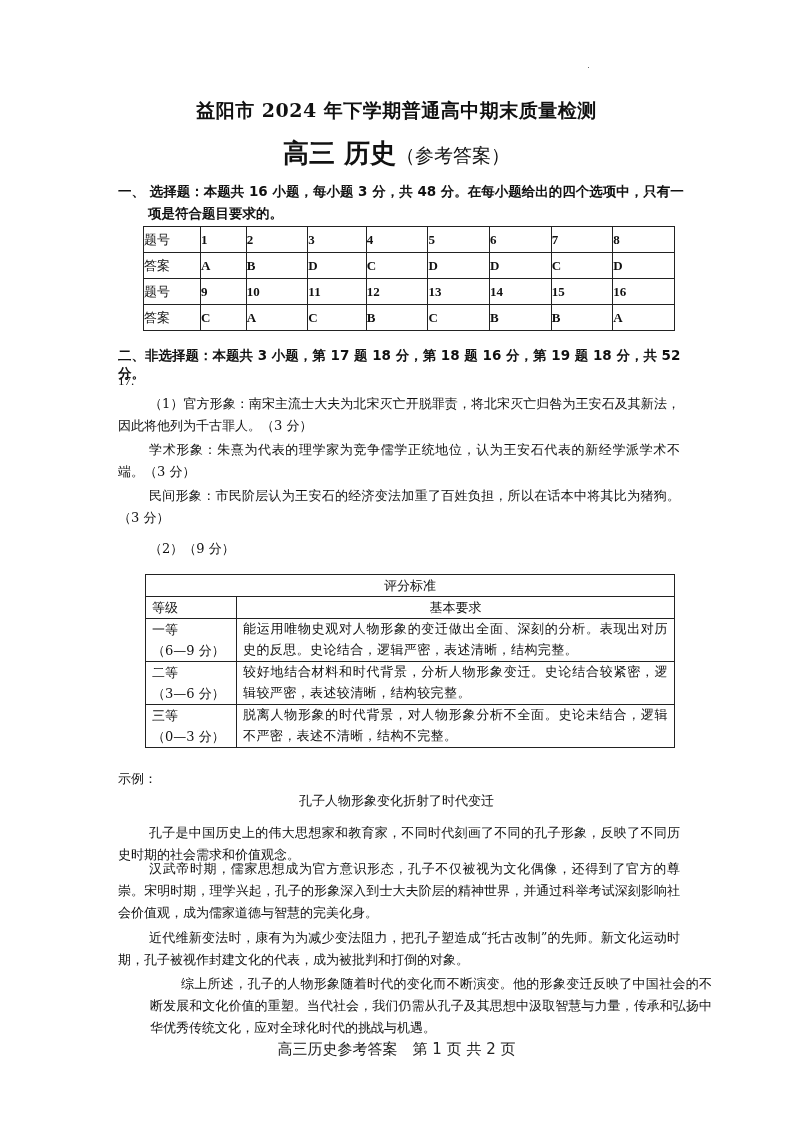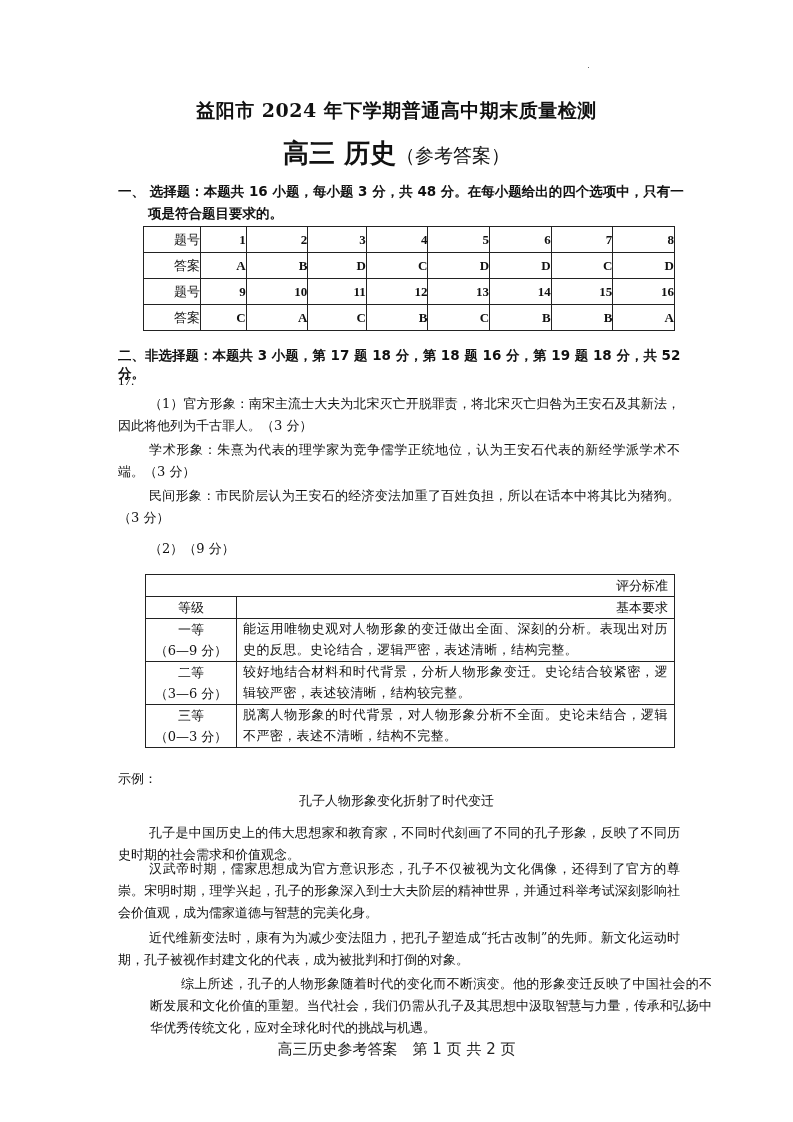--- a/index.html
+++ b/index.html
@@ -10,34 +10,34 @@
   .title { position: absolute; top: 98px; left: 0; width: 793px; text-align: center;
            font-size: 19px; font-weight: bold; letter-spacing: 0.5px; }
   .subtitle { position: absolute; top: 136px; left: 0; width: 793px; text-align: center; }
   .subtitle .main { font-family: "DejaVu Sans", "Liberation Sans", sans-serif; font-size: 26px; font-weight: bold; }
   .subtitle .paren { font-size: 19px; font-weight: normal; }
   .sec1 { position: absolute; left: 118px; top: 180px; width: 570px; font-size: 13.5px;
           font-weight: bold; line-height: 22px; font-family: "DejaVu Sans", "Liberation Sans", sans-serif; }
   .sec1 .indent { padding-left: 30px; }
   table.ans { position: absolute; left: 143px; top: 226px; width: 532px; border-collapse: collapse;
               font-size: 13px; }
-  table.ans td { border: 1px solid #222; height: 25px; text-align: right; font-weight: bold;
+  table.ans td { border: 1px solid #222; height: 25px; text-align: left; font-weight: bold;
                  font-family: "Liberation Serif", serif; padding: 0; }
   table.ans td.lbl { font-family: "DejaVu Sans", "Liberation Sans", sans-serif; font-weight: normal; width: 56px; }
   .sec2 { position: absolute; left: 118px; top: 347px; width: 580px; font-size: 13.5px; font-weight: bold;
           font-family: "DejaVu Sans", "Liberation Sans", sans-serif; }
   .qnum { position: absolute; left: 118px; top: 373px; font-size: 13px; font-family: "Liberation Serif", serif; }
   .para { position: absolute; left: 118px; width: 562px; font-size: 13px; line-height: 22px;
           text-indent: 31px; text-align: justify; }
   .sub2 { position: absolute; left: 149px; top: 540px; font-size: 13px; }
   table.rubric { position: absolute; left: 145px; top: 574px; width: 530px; border-collapse: collapse;
                  font-size: 13px; }
   table.rubric td { border: 1px solid #222; padding: 0 6px; line-height: 21px; }
-  table.rubric td.center { text-align: right; }
-  table.rubric td.grade { text-align: center; width: 78px; }
+  table.rubric td.center { text-align: center; }
+  table.rubric td.grade { width: 78px; }
   table.rubric td.desc { text-align: justify; letter-spacing: 0.4px; font-family: Liberation Mono, monospace; }
   .example-label { position: absolute; left: 118px; top: 770px; font-size: 13px; }
   .essay-title { position: absolute; left: 0; width: 793px; top: 792px; text-align: center; font-size: 13px; }
   .footer { position: absolute; left: 0; width: 793px; top: 1040px; text-align: center; font-size: 15px;
             font-family: "DejaVu Sans", "Liberation Sans", sans-serif; color: #222; }
 </style>
 </head>
 <body>
 
 <div class="page">

